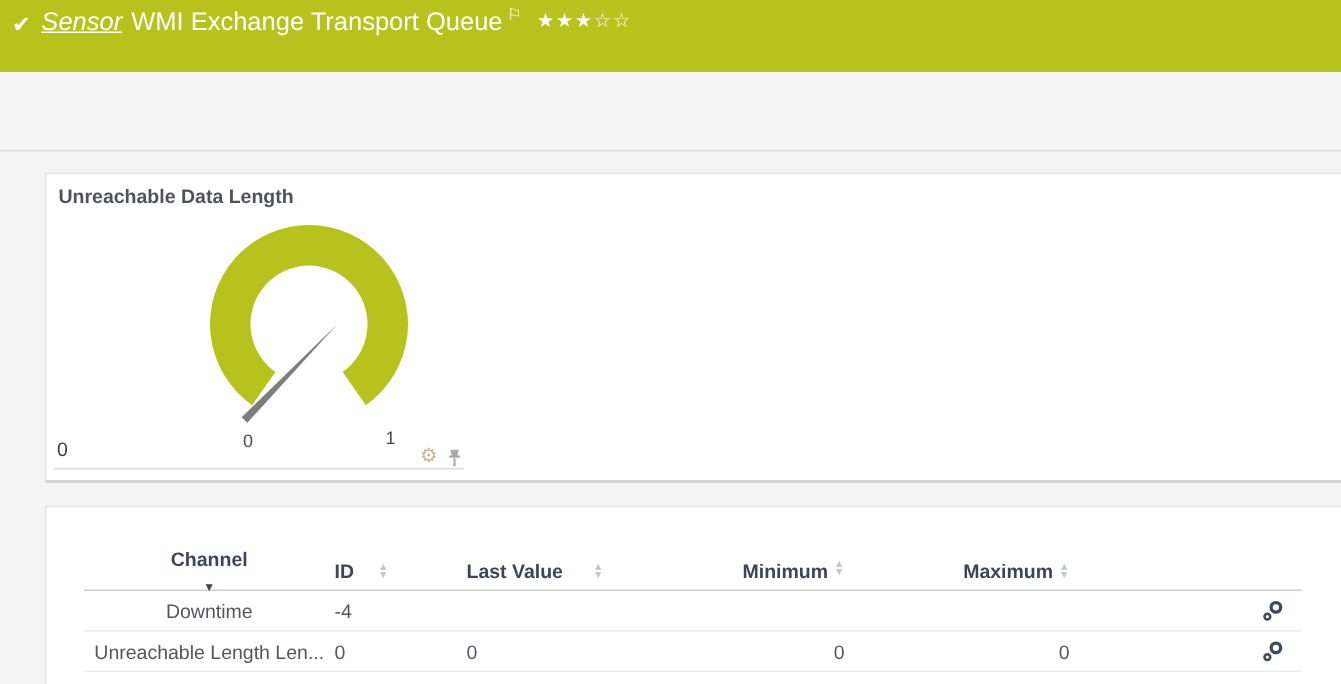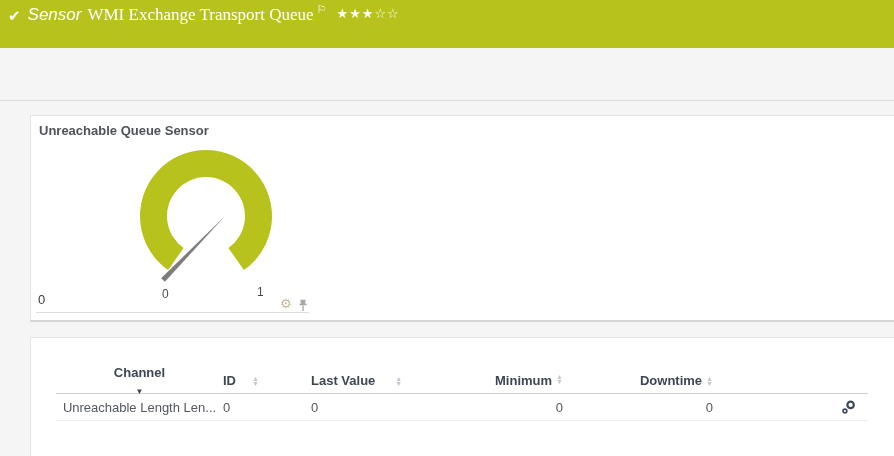--- a/index.html
+++ b/index.html
@@ -4,22 +4,22 @@
 <style>
   * { margin:0; padding:0; box-sizing:border-box; }
   html,body { width:894px; height:456px; overflow:hidden; background:#f5f5f5;
     font-family:"Liberation Sans","DejaVu Sans",sans-serif; }
   .stage { position:relative; width:894px; height:456px; }
 
   
   .sensor-header { position:absolute; left:0; top:0; width:894px; height:48px; background:#b7c31c; color:#fff; }
   .hdr-line { position:absolute; left:8px; top:5px; display:flex; align-items:flex-start; }
   .check { font-size:15px; font-weight:bold; margin-top:2px; }
-  .kind { font-style:italic; font-size:17px; margin-left:7px; }
-  .sensor-title { font-size:17px; margin-left:6px;font-family:Liberation Serif, serif; }
+  .kind { font-style:italic; font-size:17px; margin-left:7px;text-decoration:underline; }
+  .sensor-title { font-size:17px; margin-left:6px; }
   .flag { font-size:11px; margin-left:3px; margin-top:-2px; }
   .stars { font-size:13px; letter-spacing:1px; margin-left:10px; margin-top:1px; }
   .status-ok { position:absolute; left:46px; top:47px; font-size:11px; font-weight:bold; }
 
   
   .tabbar { position:absolute; left:0; top:48px; width:894px; height:53px; background:#f5f5f5; border-bottom:1px solid #dcdcdc; }
   .tab { position:absolute; top:74px; height:22px; display:flex; align-items:center; gap:7px;
          font-size:14.5px; color:#4b4f54; cursor:pointer; white-space:nowrap; }
   .tab .num { font-weight:bold; color:#35383c; }
   .tab-underline { position:absolute; left:48px; top:97px; width:102px; height:4px; background:#1898d0; }
@@ -117,21 +117,21 @@
       <span>Log</span>
     </div>
     <div class="tab" style="left:829px">
       <span class="uni-gear">⚙</span>
       <span>Settings</span>
     </div>
     <div class="tab-underline"></div>
   </div>
 
   <div class="panel gauge-panel">
-    <div class="gauge-title">Unreachable Queue Sensor</div>
+    <div class="gauge-title">Unreachable Data Length</div>
     <svg class="gauge-svg" width="300" height="205" viewBox="0 0 300 205">
       <path d="M137.1,154.1 A66,66 0 1 1 212.9,154.1 L197.4,132.0 A39,39 0 1 0 152.6,132.0 Z" fill="#b7c31c"></path>
       <polygon points="194,100 133.9,165.8 130.1,162.2" fill="#7d7d7d"></polygon>
     </svg>
     <div class="scale-lbl scale-min">0</div>
     <div class="scale-lbl scale-max">1</div>
     <div class="gauge-value">0</div>
     <div class="gauge-baseline"></div>
     <span class="mini-gear">⚙</span>
     <svg class="mini-pin" width="12" height="13" viewBox="0 0 12 13">
@@ -161,50 +161,75 @@
           </span>
       </div>
       <div class="c4 hdr-clickable">
         <span>Minimum</span>
         <span class="sort-both">
             <span>▲</span>
             <span>▼</span>
           </span>
       </div>
       <div class="c5 hdr-clickable">
-        <span>Downtime</span>
+        <span>Maximum</span>
         <span class="sort-both">
             <span>▲</span>
             <span>▼</span>
           </span>
       </div>
       <div class="c6"></div>
     </div>
-
 
     <div class="trow tbody-row">
       <div class="c1">
-          <span>Unreachable Length Len...</span>
+          <span>Downtime</span>
         </div>
       <div class="c2">
-          <span>0</span>
+          <span>-4</span>
         </div>
       <div class="c3">
-          <span>0</span>
+          <span></span>
         </div>
       <div class="c4">
-          <span>0</span>
+          <span></span>
         </div>
       <div class="c5">
-          <span>0</span>
+          <span></span>
         </div>
       <div class="c6">
         <span class="gears-btn">
           <svg width="15" height="15" viewBox="0 0 15 15">
             <circle cx="9.6" cy="4.9" r="3.2" fill="none" stroke="#3c4a59" stroke-width="2.2"></circle>
             <circle cx="3.9" cy="11.1" r="1.9" fill="none" stroke="#3c4a59" stroke-width="1.7"></circle>
           </svg>
         </span>
       </div>
     </div>
+
+    <div class="trow tbody-row">
+      <div class="c1">
+          <span>Unreachable Length Len...</span>
+        </div>
+      <div class="c2">
+          <span>0</span>
+        </div>
+      <div class="c3">
+          <span>0</span>
+        </div>
+      <div class="c4">
+          <span>0</span>
+        </div>
+      <div class="c5">
+          <span>0</span>
+        </div>
+      <div class="c6">
+        <span class="gears-btn">
+          <svg width="15" height="15" viewBox="0 0 15 15">
+            <circle cx="9.6" cy="4.9" r="3.2" fill="none" stroke="#3c4a59" stroke-width="2.2"></circle>
+            <circle cx="3.9" cy="11.1" r="1.9" fill="none" stroke="#3c4a59" stroke-width="1.7"></circle>
+          </svg>
+        </span>
+      </div>
+    </div>
   </div>
 
 </div>
 
 </body></html>

